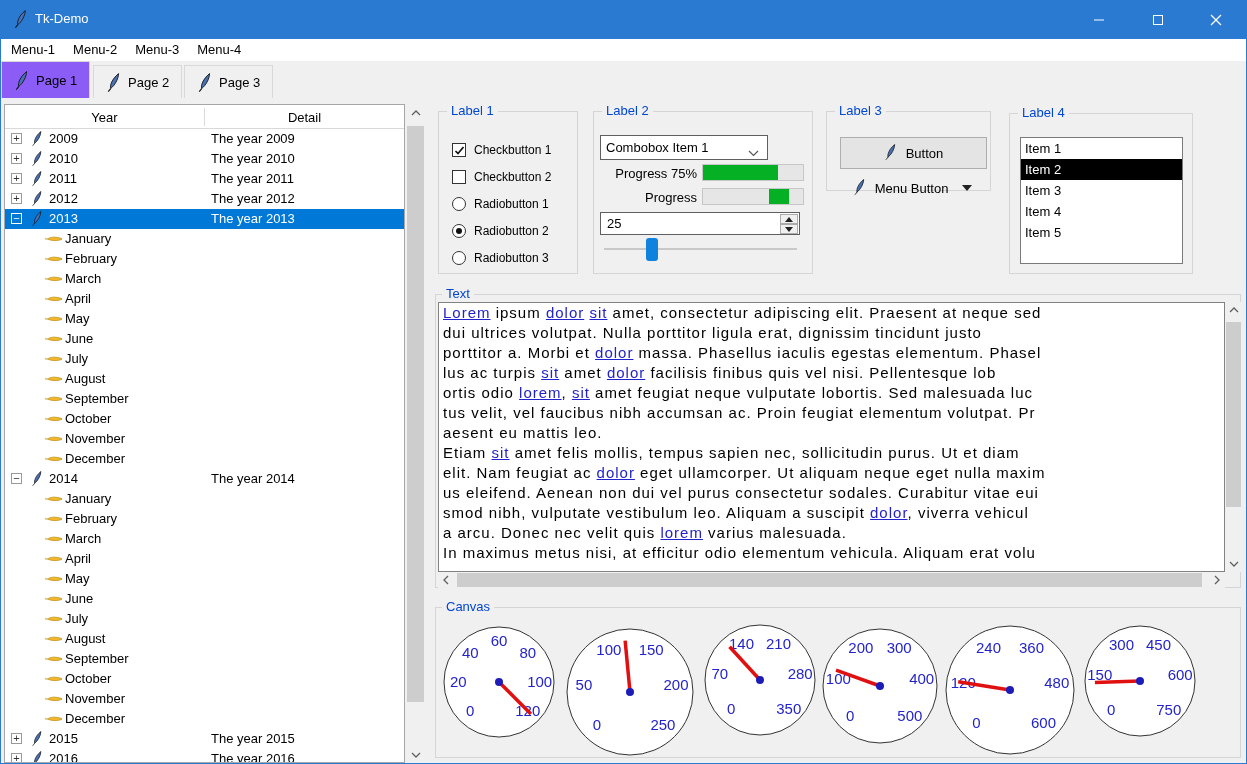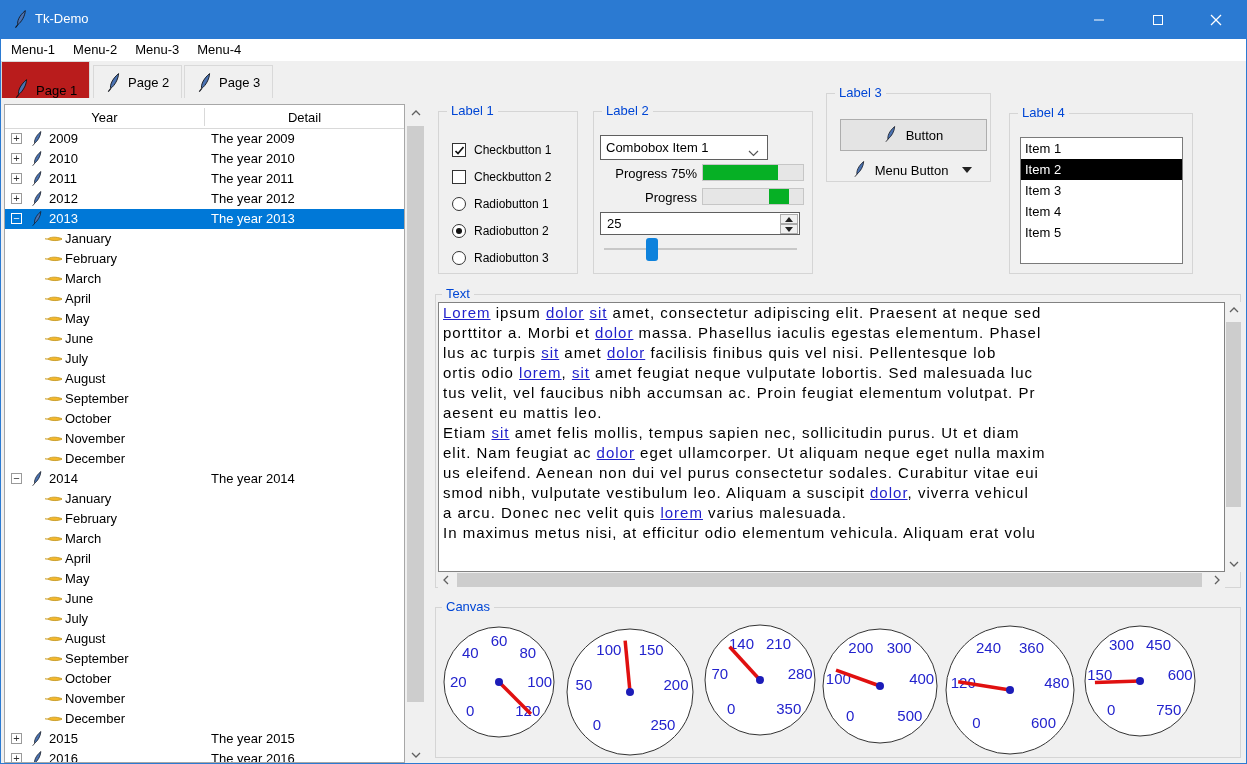--- a/index.html
+++ b/index.html
@@ -11,21 +11,21 @@
   .titlebar .appicon{position:absolute;left:12px;top:9px;}
   .titlebar .title{position:absolute;left:34px;top:10px;color:#fff;font-size:13px;}
   .wbtn{position:absolute;top:0;width:46px;height:38px;display:flex;align-items:center;justify-content:center;}
   
   .menubar{position:absolute;left:0;top:38px;width:100%;height:22px;background:#fff;}
   .menuitem{display:inline-block;margin-left:8px;margin-right:6px;padding:3px 2px;font-size:13px;color:#000;}
   
   .tabbar{position:absolute;left:0;top:60px;width:100%;height:37px;background:#f0f0f0;}
   .tab{position:absolute;bottom:0;display:flex;align-items:center;gap:8px;padding:0 12px;
        font-size:13px;border:1px solid #d9d9d9;border-bottom:none;background:#f0f0f0;height:33px;}
-  .tab.active{background:#b91c1c;height:37px;z-index:2;align-items:flex-end;}
+  .tab.active{background:#8b5cf6;height:37px;z-index:2;}
   
   .tree{position:absolute;left:3px;top:103px;width:401px;height:659px;background:#fff;
         border:1px solid #a7a7a7;overflow:hidden;font-size:13px;}
   .thead{position:relative;height:24px;background:#fff;border-bottom:1px solid #d9d9d9;}
   .thcell{position:absolute;top:0;height:24px;display:flex;align-items:center;justify-content:center;color:#000;}
   .thsep{position:absolute;top:3px;height:18px;width:1px;background:#d9d9d9;}
   .trows{position:absolute;left:0;top:24px;right:0;bottom:0;overflow:hidden;}
   .trow{position:relative;height:20px;white-space:nowrap;}
   .trow.sel{background:#0078d7;color:#fff;}
   .texp{position:absolute;left:6px;top:4px;width:11px;height:11px;border:1px solid #9a9a9a;background:#fff;
@@ -501,21 +501,21 @@
           <div class="tri-up"></div>
         </div>
       <div class="spinbtn" style="top:11px;">
           <div class="tri-dn"></div>
         </div>
     </div>
     <div class="scale-track" style="left:10px;top:136px;width:193px;"></div>
     <div class="scale-thumb" id="scalethumb" style="top: 126px; left: 52.25px;"></div>
   </div>
 
-  <div class="lf" style="left:825px;top:92px;width:165px;height:89px;">
+  <div class="lf" style="left:825px;top:110px;width:165px;height:80px;">
     <span class="lt">Label 3</span>
     <div class="pushbtn" style="left:13px;top:25px;width:147px;height:32px;">
       <span id="btnfeather"><svg width="12" height="16" viewBox="0 0 14 19">
             <path d="M12.6 0.6 C12.2 6.5 8.8 12.3 4.6 15.6 C3.9 12.4 5.6 6.4 12.6 0.6 Z" fill="#4a72b2" stroke="#10131a" stroke-width="0.9"></path>
             <path d="M4.6 15.6 C3.7 16.8 3 17.7 2.2 18.6" fill="none" stroke="#10131a" stroke-width="1.1"></path>
           </svg></span>
       <span>Button</span>
     </div>
     <div class="menubtn" style="left:18px;top:62px;width:135px;height:28px;">
       <span id="mbtnfeather"><svg width="12" height="16" viewBox="0 0 14 19">
@@ -535,20 +535,21 @@
         <div class="litem">Item 3</div>
         <div class="litem">Item 4</div>
         <div class="litem">Item 5</div>
       </div>
   </div>
 
   <div class="lf" style="left:434px;top:293px;width:806px;height:294px;">
     <span class="lt" style="left:6px;">Text</span>
     <div class="textwidget" style="left:2px;top:7px;width:787px;height:270px;" id="textwidget">
         <div class="tline"><span class="link">Lorem</span><span> ipsum </span><span class="link">dolor</span><span> </span><span class="link">sit</span><span> amet, consectetur adipiscing elit. Praesent at neque sed</span></div>
+        <div class="tline"><span>dui ultrices volutpat. Nulla porttitor ligula erat, dignissim tincidunt justo</span></div>
         <div class="tline"><span>porttitor a. Morbi et </span><span class="link">dolor</span><span> massa. Phasellus iaculis egestas elementum. Phasel</span></div>
         <div class="tline"><span>lus ac turpis </span><span class="link">sit</span><span> amet </span><span class="link">dolor</span><span> facilisis finibus quis vel nisi. Pellentesque lob</span></div>
         <div class="tline"><span>ortis odio </span><span class="link">lorem</span><span>, </span><span class="link">sit</span><span> amet feugiat neque vulputate lobortis. Sed malesuada luc</span></div>
         <div class="tline"><span>tus velit, vel faucibus nibh accumsan ac. Proin feugiat elementum volutpat. Pr</span></div>
         <div class="tline"><span>aesent eu mattis leo.</span></div>
         <div class="tline"><span>Etiam </span><span class="link">sit</span><span> amet felis mollis, tempus sapien nec, sollicitudin purus. Ut et diam</span></div>
         <div class="tline"><span>elit. Nam feugiat ac </span><span class="link">dolor</span><span> eget ullamcorper. Ut aliquam neque eget nulla maxim</span></div>
         <div class="tline"><span>us eleifend. Aenean non dui vel purus consectetur sodales. Curabitur vitae eui</span></div>
         <div class="tline"><span>smod nibh, vulputate vestibulum leo. Aliquam a suscipit </span><span class="link">dolor</span><span>, viverra vehicul</span></div>
         <div class="tline"><span>a arcu. Donec nec velit quis </span><span class="link">lorem</span><span> varius malesuada.</span></div>

